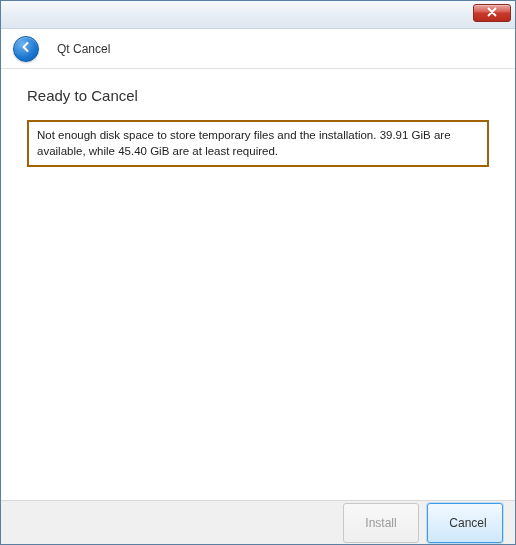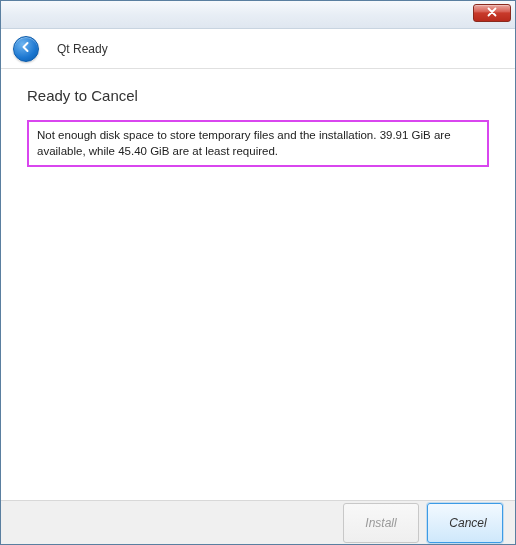--- a/index.html
+++ b/index.html
@@ -77,21 +77,21 @@
       padding: 18px 26px;
       background: #fff;
     }
     .page-heading {
       font-size: 15px;
       color: #333;
       font-weight: normal;
       margin-bottom: 16px;
     }
     .error-box {
-      border: 2px solid #d946ef;
+      border: 2px solid #a16207;
       padding: 6px 8px;
       font-size: 11.5px;
       line-height: 1.35;
       color: #222;
     }
     .footer {
       height: 44px;
       border-top: 1px solid #d8d8d8;
       background: #f0f0f0;
       display: flex;
@@ -104,21 +104,20 @@
       min-width: 76px;
       height: 40px;
       border: 1px solid #adadad;
       border-radius: 3px;
       background: linear-gradient(to bottom, #fdfdfd, #ececec);
       font-size: 12px;
       font-family: inherit;
       cursor: pointer;
       padding: 0 10px;
       color: #333;
-      font-style: italic;
     }
     .btn:disabled {
       color: #9a9a9a;
       cursor: default;
       background: linear-gradient(to bottom, #f8f8f8, #efefef);
       border-color: #c8c8c8;
     }
     .btn-default {
       border: 1px solid #3c9be6;
       background: linear-gradient(to bottom, #f2f9ff, #cfe8fb);
@@ -140,21 +139,21 @@
 </div>
 
 <div class="header">
   <div class="back-btn">
     <span>
       <svg viewBox="0 0 14 14">
         <path d="M8.5 3 L4.5 7 L8.5 11" stroke="#fff" stroke-width="2" fill="none" stroke-linecap="round" stroke-linejoin="round"></path>
       </svg>
     </span>
   </div>
-  <span class="window-title">Qt Ready</span>
+  <span class="window-title">Qt Cancel</span>
 </div>
 
 <div class="content">
   <h2 class="page-heading">Ready to Cancel</h2>
   <div class="error-box">
     <span>Not enough disk space to store temporary files and the installation. 39.91 GiB are available, while 45.40 GiB are at least required.</span>
   </div>
 </div>
 
 <div class="footer">

